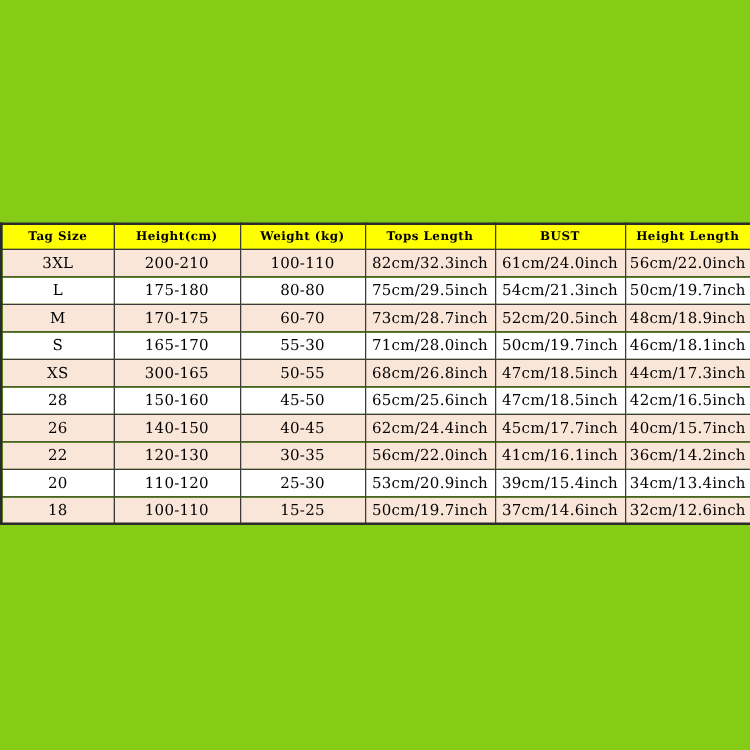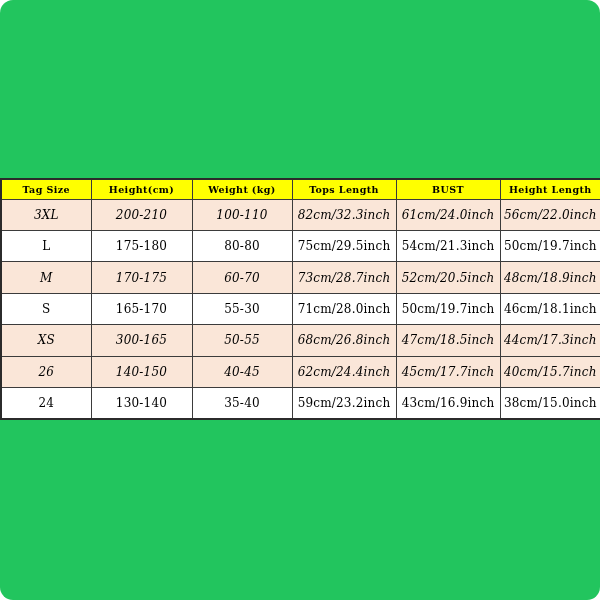--- a/index.html
+++ b/index.html
@@ -14,22 +14,21 @@
   html,body{width:600px;height:600px;}
   body{
     background:#ffffff;
     font-family:"DejaVu Serif","Liberation Serif",serif;
     position:relative;
     overflow:hidden;
   }
   .canvas{
     position:absolute;
     left:0;top:0;width:600px;height:600px;
-    background:#22c55e;
-    border-radius:13px;
+    background:#84cc16;
   }
   table.size-chart{
     position:absolute;
     left:0;
     top:178px;
     width:600px;
     height:242px;
     border-collapse:collapse;
     table-layout:fixed;
     border:2px solid var(--outer);
@@ -61,21 +60,20 @@
     letter-spacing:0.2px;
     text-align:center;
     vertical-align:middle;
     height:15.85px;
     border:1px solid var(--border);
     white-space:nowrap;
     overflow:hidden;
   }
   table.size-chart td.shaded{
     background:var(--stripe);
-    font-style:italic;
   }
 </style>
 </head>
 <body style="background: rgb(255, 255, 255);">
 
 <div class="canvas">
   <table class="size-chart">
     <colgroup>
       <col class="c0">
         <col class="c1">
@@ -129,30 +127,54 @@
         </tr>
         <tr>
           <td class="shaded">XS</td>
           <td class="shaded">300-165</td>
           <td class="shaded">50-55</td>
           <td class="shaded">68cm/26.8inch</td>
           <td class="shaded">47cm/18.5inch</td>
           <td class="shaded">44cm/17.3inch</td>
         </tr>
         <tr>
+          <td>28</td>
+          <td>150-160</td>
+          <td>45-50</td>
+          <td>65cm/25.6inch</td>
+          <td>47cm/18.5inch</td>
+          <td>42cm/16.5inch</td>
+        </tr>
+        <tr>
           <td class="shaded">26</td>
           <td class="shaded">140-150</td>
           <td class="shaded">40-45</td>
           <td class="shaded">62cm/24.4inch</td>
           <td class="shaded">45cm/17.7inch</td>
           <td class="shaded">40cm/15.7inch</td>
         </tr>
         <tr>
-          <td>24</td>
-          <td>130-140</td>
-          <td>35-40</td>
-          <td>59cm/23.2inch</td>
-          <td>43cm/16.9inch</td>
-          <td>38cm/15.0inch</td>
+          <td class="shaded">22</td>
+          <td class="shaded">120-130</td>
+          <td class="shaded">30-35</td>
+          <td class="shaded">56cm/22.0inch</td>
+          <td class="shaded">41cm/16.1inch</td>
+          <td class="shaded">36cm/14.2inch</td>
+        </tr>
+        <tr>
+          <td>20</td>
+          <td>110-120</td>
+          <td>25-30</td>
+          <td>53cm/20.9inch</td>
+          <td>39cm/15.4inch</td>
+          <td>34cm/13.4inch</td>
+        </tr>
+        <tr>
+          <td class="shaded">18</td>
+          <td class="shaded">100-110</td>
+          <td class="shaded">15-25</td>
+          <td class="shaded">50cm/19.7inch</td>
+          <td class="shaded">37cm/14.6inch</td>
+          <td class="shaded">32cm/12.6inch</td>
         </tr>
       </tbody>
   </table>
 </div>
 
 </body></html>

